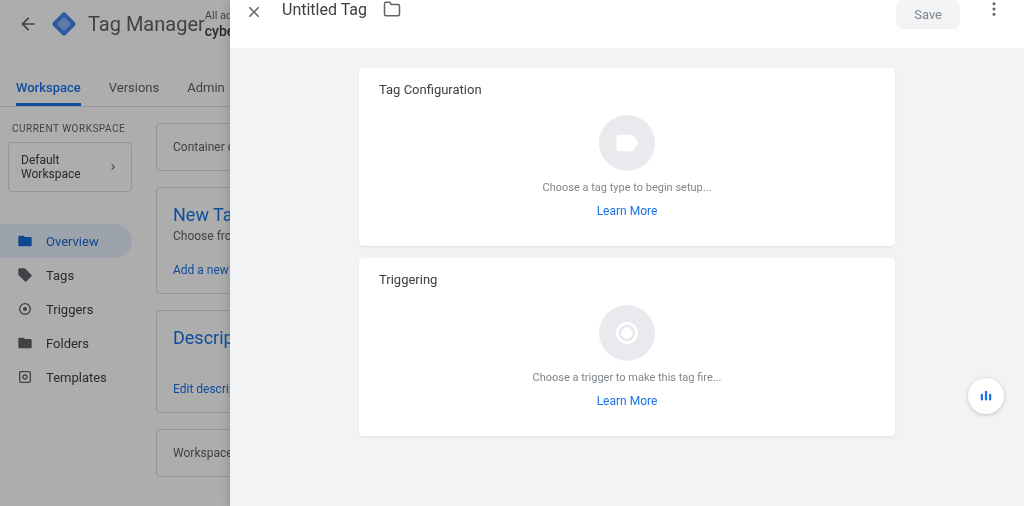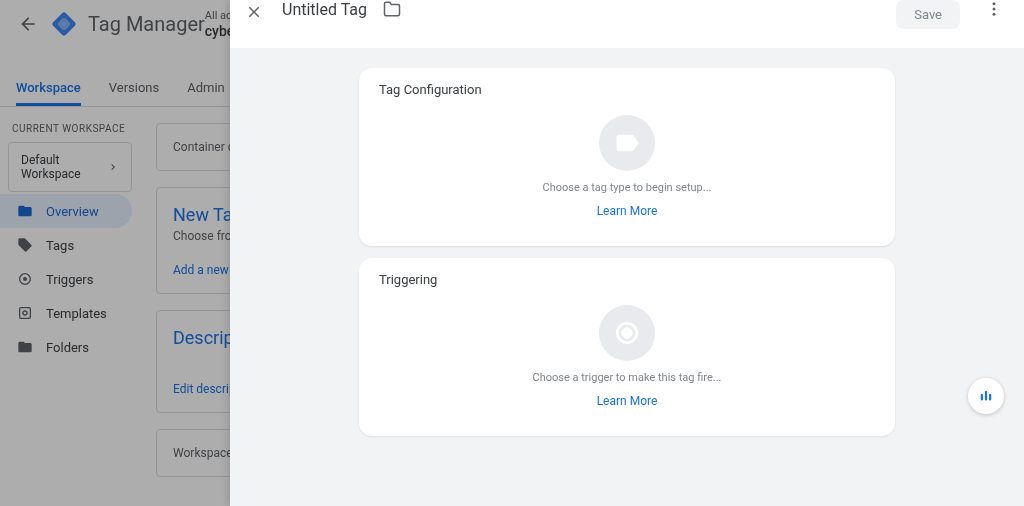--- a/index.html
+++ b/index.html
@@ -14,21 +14,21 @@
     .breadcrumb { font-size: 11px; color: #5f6368; line-height: 1.3; }
     .breadcrumb-main { font-size: 14px; color: #3c4043; font-weight: 500; }
     
     .tabs { display: flex; gap: 28px; padding: 0 16px; border-bottom: 1px solid #dadce0; }
     .tab { padding: 8px 0; font-size: 13px; color: #5f6368; cursor: pointer; margin-top: 24px; }
     .tab.active { color: #1a73e8; border-bottom: 3px solid #1a73e8; font-weight: 500; }
     
     .body { display: flex; }
     .sidebar { width: 140px; padding: 8px 0; }
     .ws-label { font-size: 10px; color: #5f6368; padding: 8px 12px 4px; letter-spacing: 0.5px; }
-    .ws-select { margin: 4px 8px 2px; padding: 10px 12px; border: 1px solid #dadce0; border-radius: 4px; display: flex; justify-content: space-between; align-items: center; cursor: pointer; font-size: 12px; }
+    .ws-select { margin: 4px 8px 32px; padding: 10px 12px; border: 1px solid #dadce0; border-radius: 4px; display: flex; justify-content: space-between; align-items: center; cursor: pointer; font-size: 12px; }
     .nav-item { display: flex; align-items: center; gap: 12px; padding: 8px 16px; font-size: 13px; color: #3c4043; cursor: pointer; }
     .nav-item.active { background: #e8f0fe; color: #1967d2; border-radius: 0 20px 20px 0; margin-right: 8px; }
     .nav-icon { width: 18px; height: 18px; display: flex; align-items: center; justify-content: center; }
     
     .content { flex: 1; padding: 16px; display: flex; flex-direction: column; gap: 16px; }
     .card { background: #fff; border: 1px solid #dadce0; border-radius: 4px; padding: 16px; }
     .card-title-blue { color: #1a73e8; font-size: 18px; font-weight: 400; margin-bottom: 4px; }
     .card-sub { font-size: 12px; color: #5f6368; }
     .card-link { color: #1a73e8; font-size: 12px; cursor: pointer; display: inline-block; margin-top: 20px; }
     
@@ -38,21 +38,21 @@
     .modal { position: absolute; top: 0; right: 0; bottom: 0; left: 230px; background: #fff; display: flex; flex-direction: column; box-shadow: -2px 0 8px rgba(0,0,0,0.15); }
     .modal-header { height: 48px; display: flex; align-items: flex-start; padding: 0 12px; gap: 16px; }
     .close-btn { width: 24px; height: 24px; display: flex; align-items: center; justify-content: center; cursor: pointer; color: #5f6368; }
     .modal-title { font-size: 16px; color: #3c4043; flex: 0 0 auto; }
     .folder-icon { color: #5f6368; }
     .spacer { flex: 1; }
     .save-btn { background: #f1f3f4; color: #80868b; padding: 7px 18px; border-radius: 8px; font-size: 13px; cursor: pointer; }
     .kebab { width: 36px; display: flex; align-items: center; justify-content: center; cursor: pointer; color: #5f6368; }
     
     .modal-body { flex: 1; background: #f1f3f4; padding: 20px 0; display: flex; flex-direction: column; align-items: center; gap: 12px; overflow-y: auto; }
-    .panel { width: 536px; background: #fff; border-radius: 13px; padding: 14px 20px 28px; box-shadow: 0 1px 2px rgba(60,64,67,0.1); }
+    .panel { width: 536px; background: #fff; border-radius: 4px; padding: 14px 20px 28px; box-shadow: 0 1px 2px rgba(60,64,67,0.1); }
     .panel-title { font-size: 13px; color: #3c4043; margin-bottom: 18px; }
     .placeholder { display: flex; flex-direction: column; align-items: center; gap: 10px; }
     .circle-icon { width: 56px; height: 56px; border-radius: 50%; background: #e8eaed; display: flex; align-items: center; justify-content: center; color: #dadce0; }
     .ph-text { font-size: 11px; color: #80868b; }
     .learn-more { font-size: 12px; color: #1a73e8; cursor: pointer; }
     
     .fab { position: absolute; right: 20px; bottom: 92px; width: 36px; height: 36px; border-radius: 50%; background: #fff; box-shadow: 0 1px 4px rgba(0,0,0,0.2); display: flex; align-items: center; justify-content: center; color: #1a73e8; cursor: pointer; }
     
     svg { display: block; }
   </style>
@@ -118,34 +118,34 @@
         <span class="nav-icon">
             <svg width="16" height="16" viewBox="0 0 24 24" fill="#5f6368">
               <circle cx="12" cy="12" r="8" fill="none" stroke="#5f6368" stroke-width="2"></circle>
               <circle cx="12" cy="12" r="3"></circle>
             </svg>
           </span>
         <span>Triggers</span>
       </div>
       <div class="nav-item">
         <span class="nav-icon">
+            <svg width="16" height="16" viewBox="0 0 24 24" fill="#5f6368">
+              <path d="M10 4H4c-1.1 0-2 .9-2 2v12c0 1.1.9 2 2 2h16c1.1 0 2-.9 2-2V8c0-1.1-.9-2-2-2h-8l-2-2z"></path>
+            </svg>
+          </span>
+        <span>Folders</span>
+      </div>
+      <div class="nav-item">
+        <span class="nav-icon">
             <svg width="16" height="16" viewBox="0 0 24 24" fill="none" stroke="#5f6368" stroke-width="2">
               <rect x="4" y="4" width="16" height="16" rx="2"></rect>
               <circle cx="12" cy="12" r="3"></circle>
             </svg>
           </span>
         <span>Templates</span>
-      </div>
-      <div class="nav-item">
-        <span class="nav-icon">
-            <svg width="16" height="16" viewBox="0 0 24 24" fill="#5f6368">
-              <path d="M10 4H4c-1.1 0-2 .9-2 2v12c0 1.1.9 2 2 2h16c1.1 0 2-.9 2-2V8c0-1.1-.9-2-2-2h-8l-2-2z"></path>
-            </svg>
-          </span>
-        <span>Folders</span>
       </div>
     </div>
 
     <div class="content">
       <div class="card">
         <div class="card-sub">Container quality: N</div>
       </div>
       <div class="card">
         <div class="card-title-blue">New Tag</div>
         <div class="card-sub">Choose from over 5</div>

